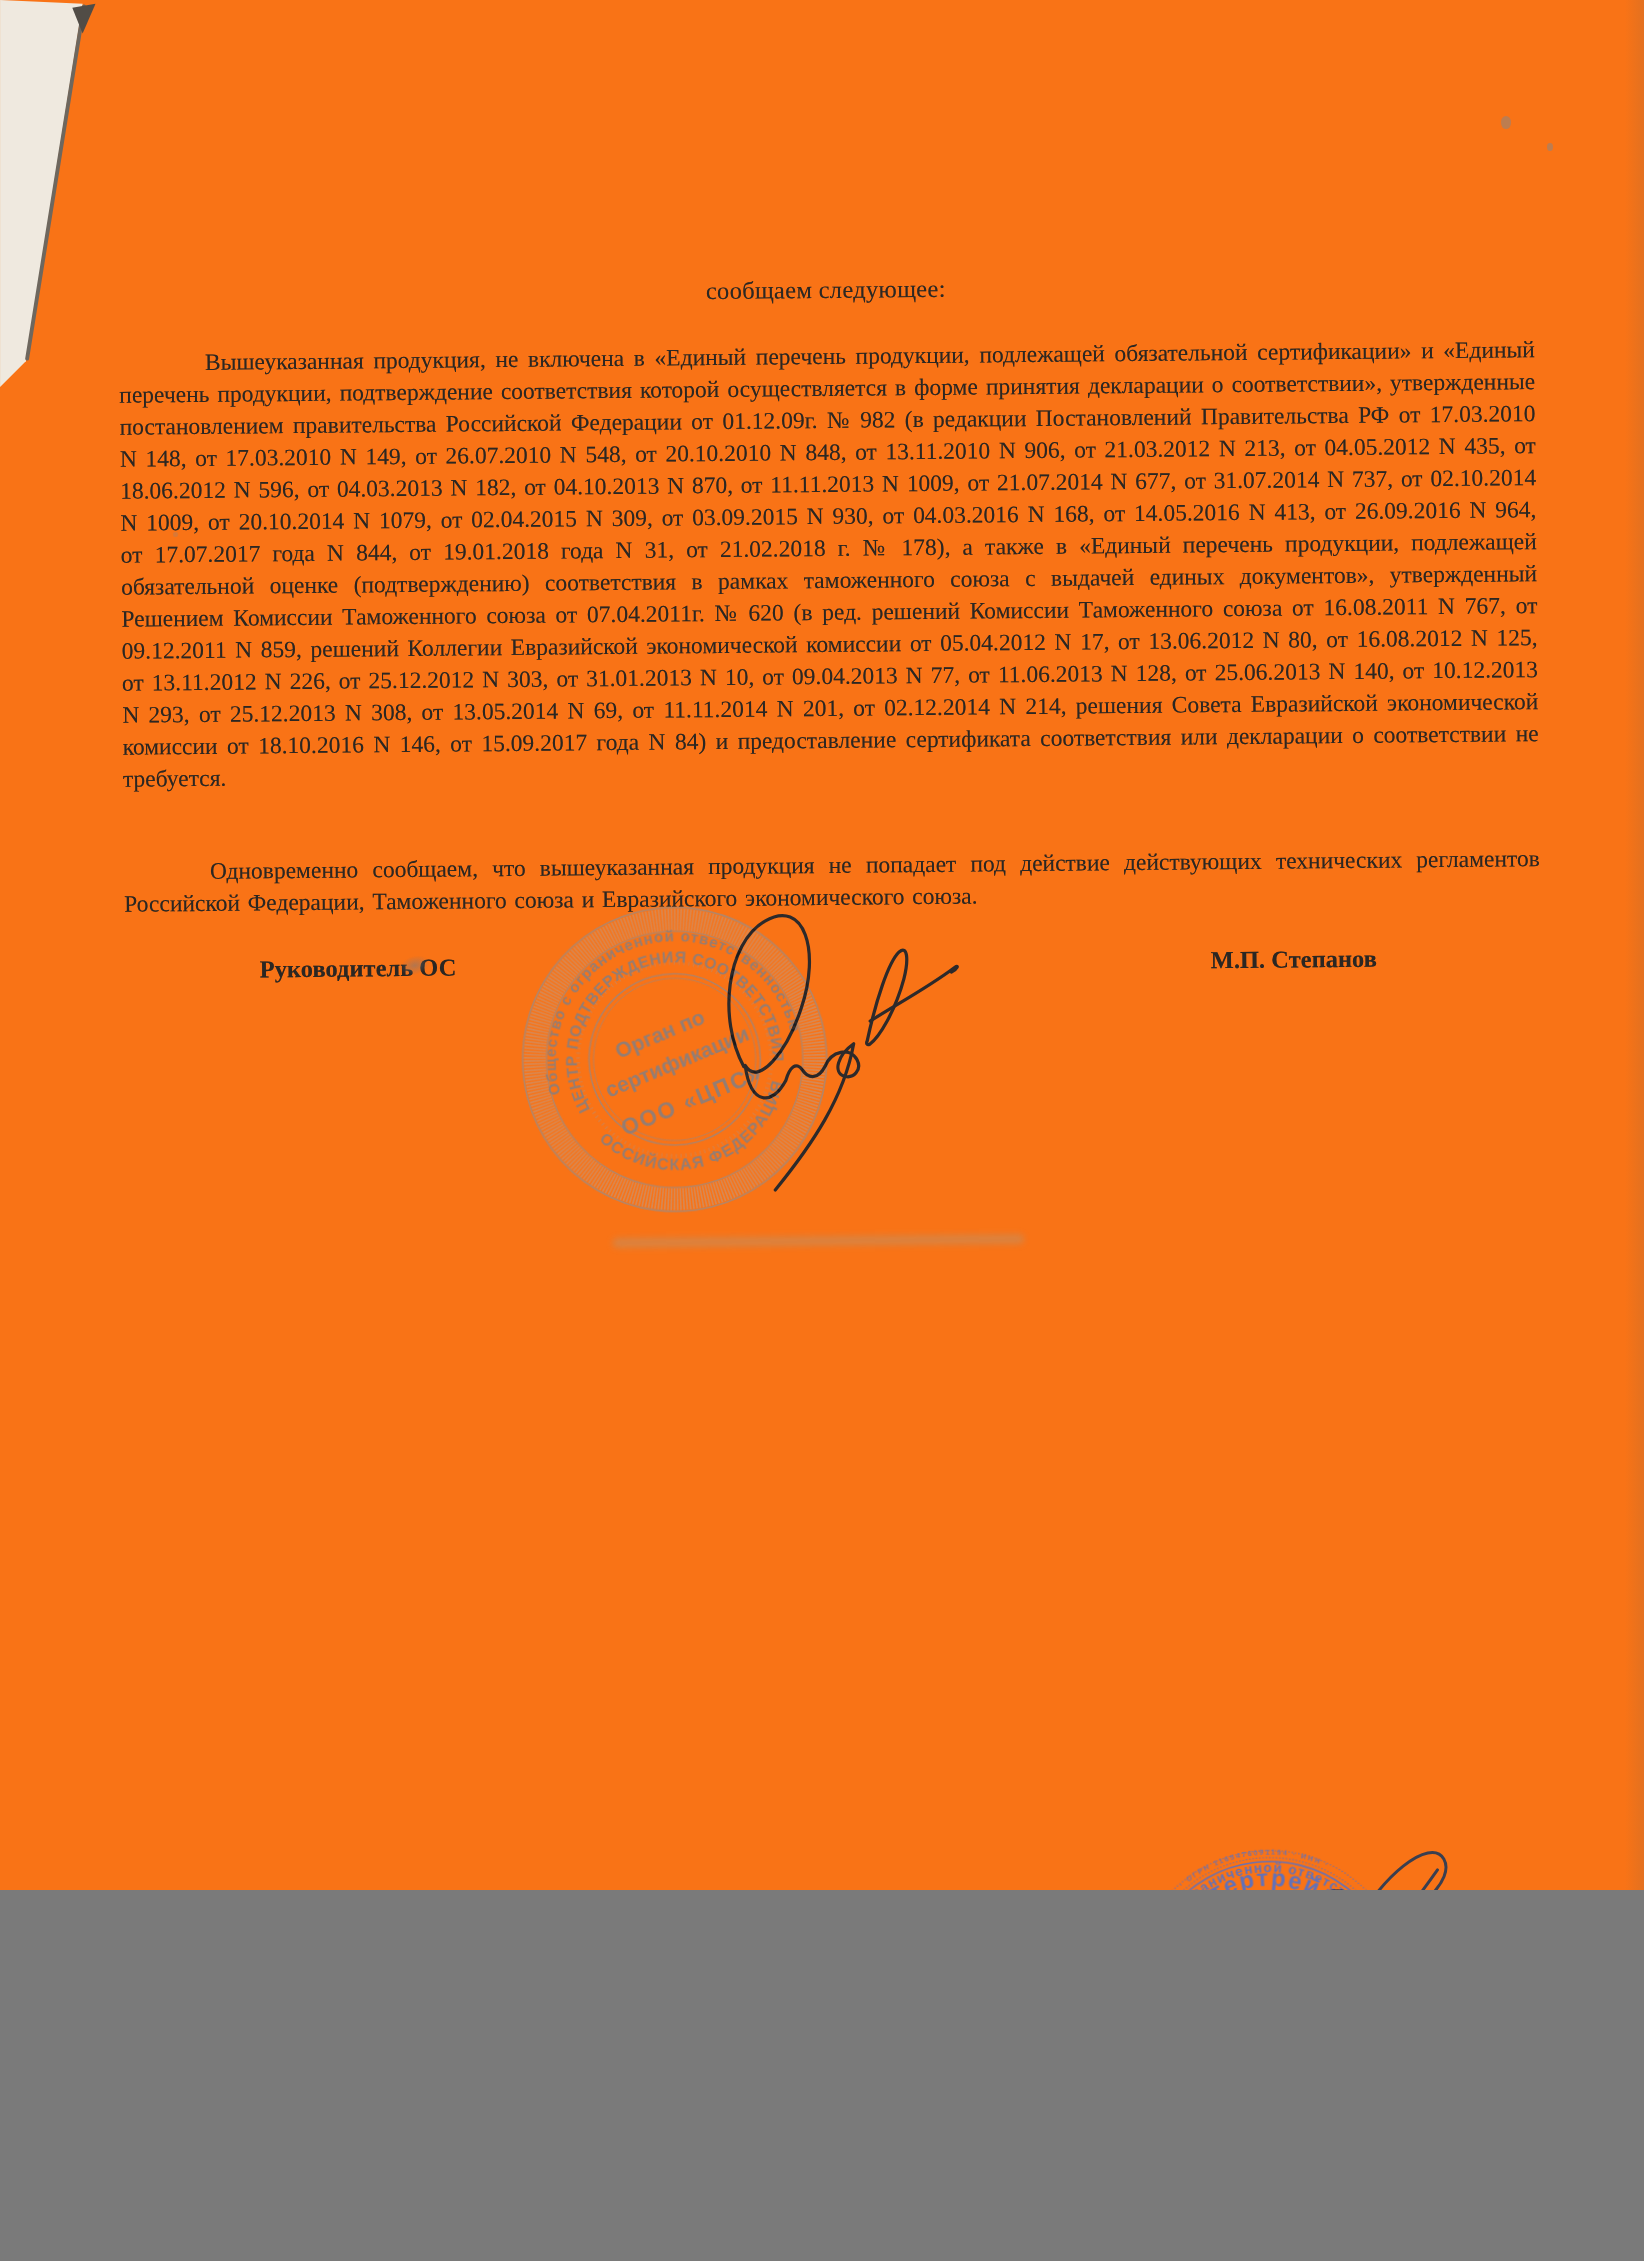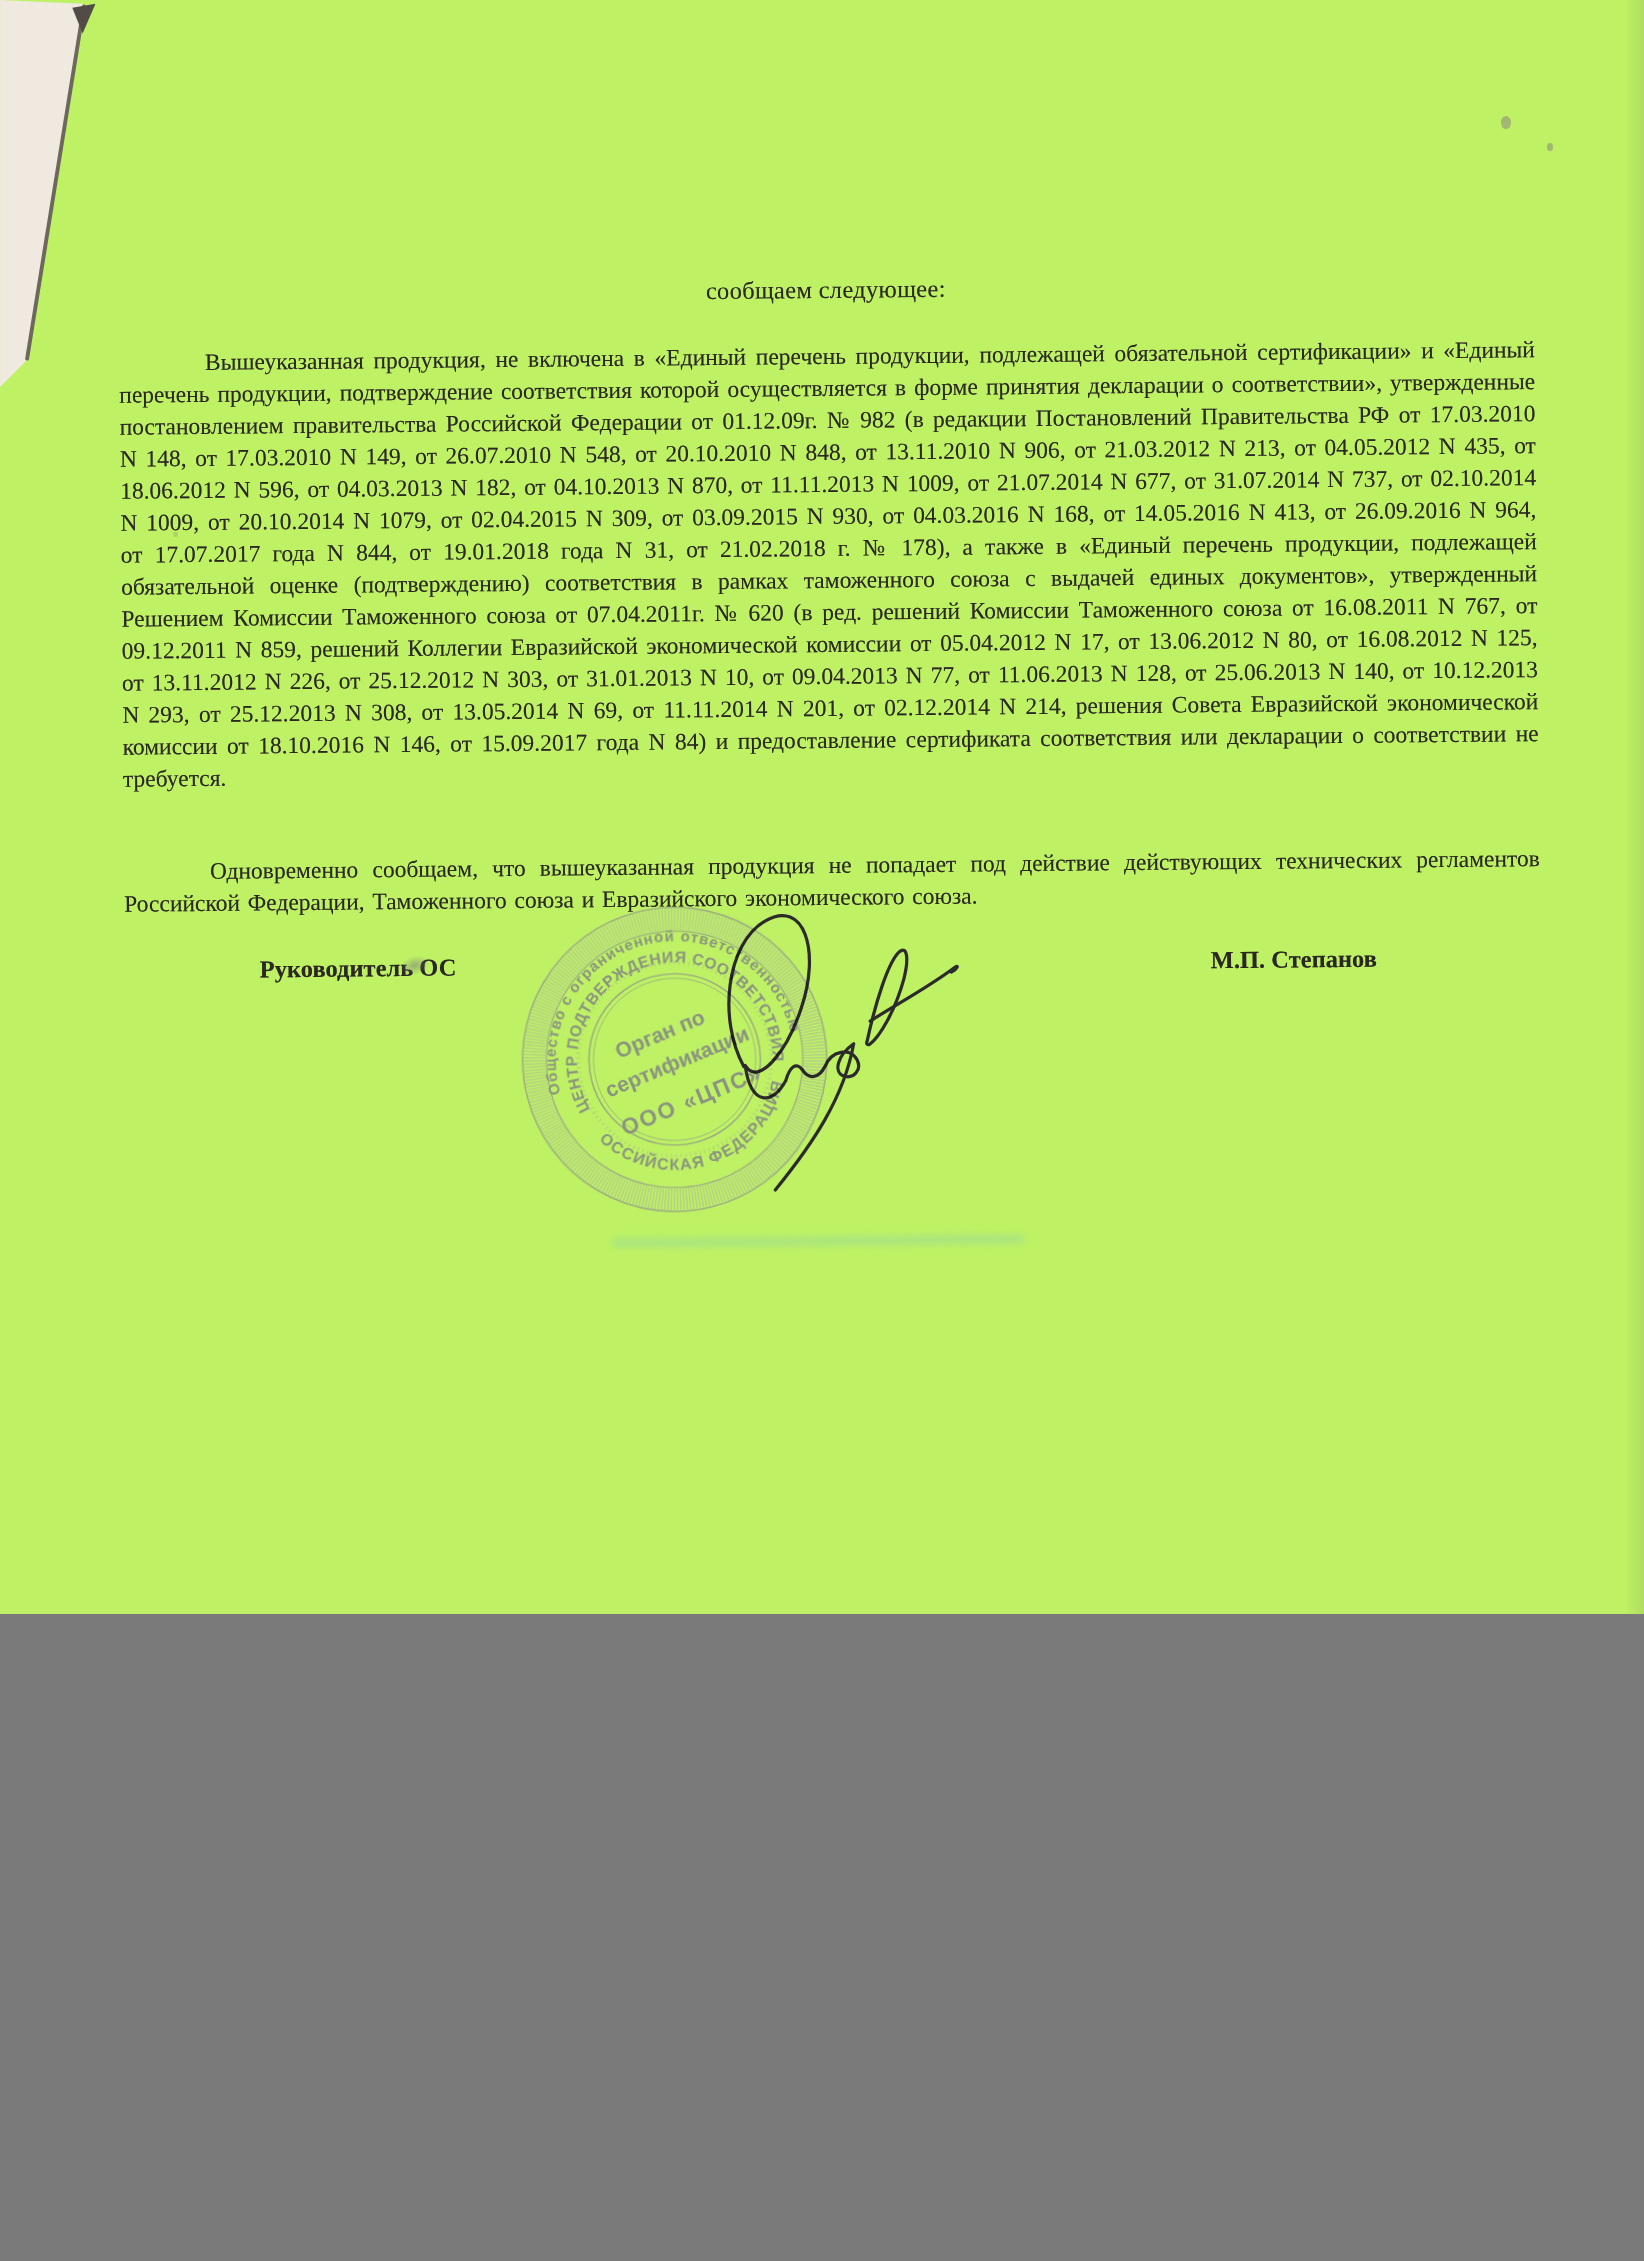--- a/index.html
+++ b/index.html
@@ -1,19 +1,19 @@
 <!DOCTYPE html>
 <html style="font-size:10.3px"><head>
 <meta charset="utf-8">
 <style>
   html,body{margin:0;padding:0;background:#7a7a7a;}
   #page{
     position:relative;
-    width:1644px;height:1614px;
-    background:#bef264;
+    width:1644px;height:1890px;
+    background:#f97316;
     overflow:hidden;
     font-family:"Liberation Serif", serif;
   }
   
   .fold-corner{position:absolute;left:0;top:0;pointer-events:none;}
   .edge-right{position:absolute;right:0;top:0;bottom:0;width:19.3px;
     background:linear-gradient(to right, rgba(110,100,85,0) 0%, rgba(110,100,85,0.16) 100%);}
   .speck{position:absolute;border-radius:50%;background:#8d8582;opacity:.55;}
   .smudge-blue{position:absolute;left:611px;top:1236px;width:412px;height:10.3px;
     background:rgba(110,185,215,.22);filter:blur(3.2px);border-radius:5.2px;}

